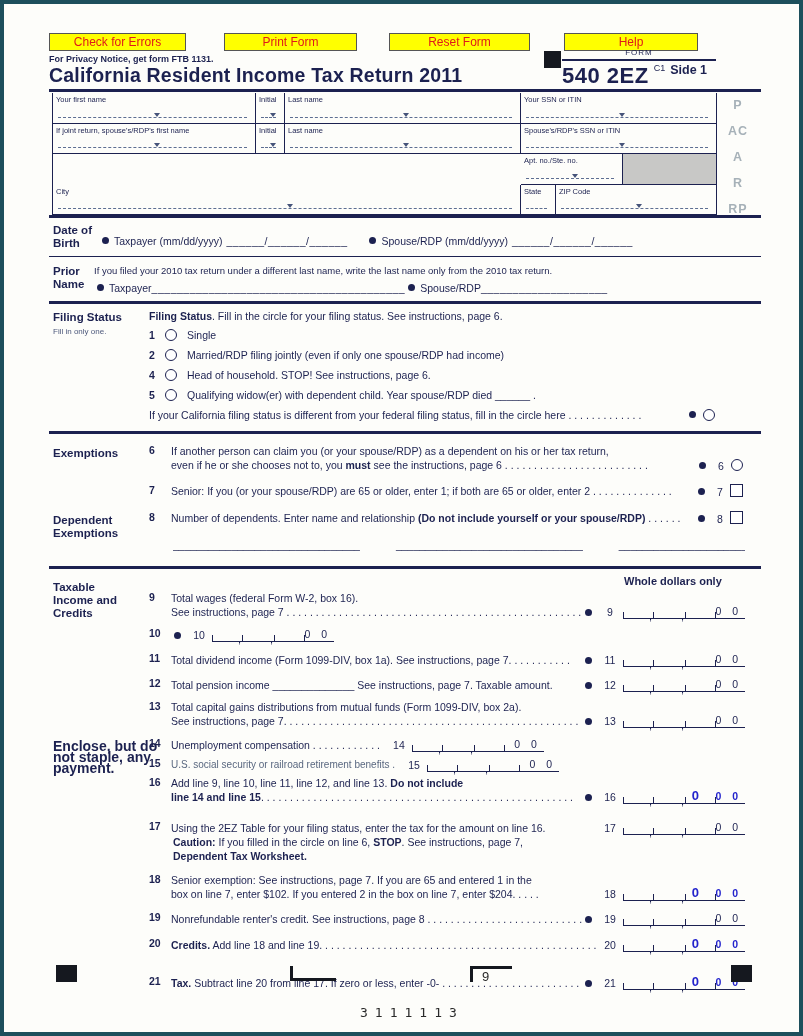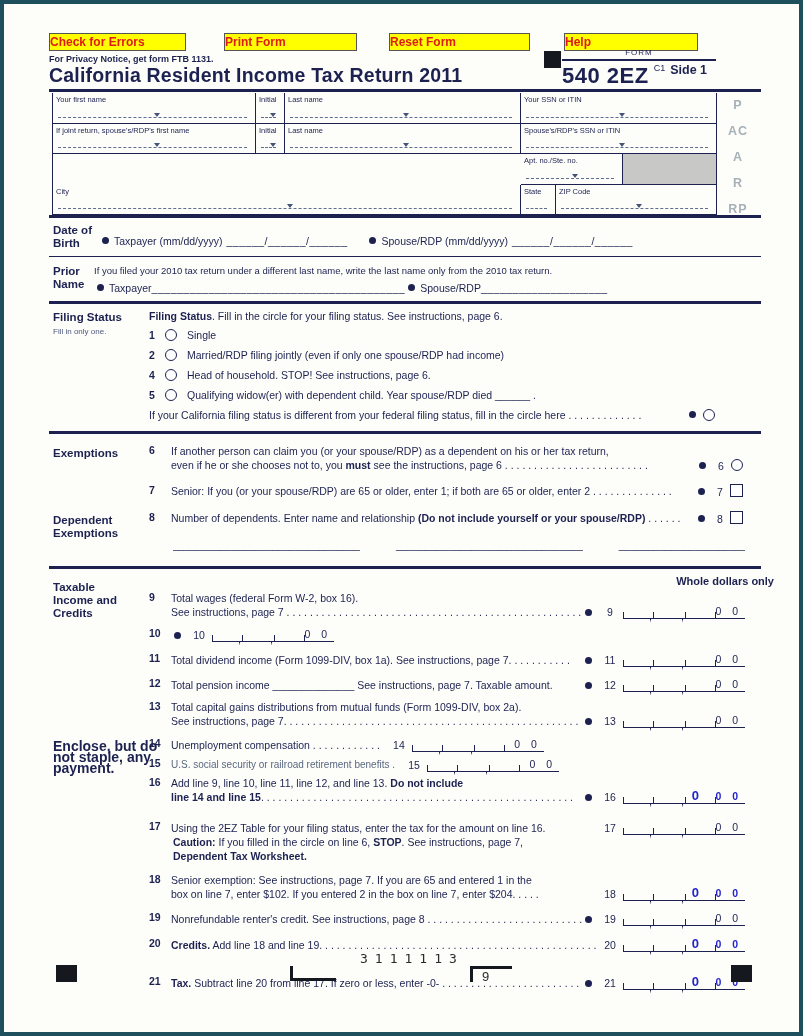--- a/index.html
+++ b/index.html
@@ -2,21 +2,21 @@
 <html><head>
 <meta charset="utf-8">
 <style>
 *{margin:0;padding:0;box-sizing:border-box}
 body{background:#e9e9e9;font-family:"Liberation Sans","DejaVu Sans",sans-serif}
 .page{position:relative;width:803px;height:1036px;margin:0 auto;background:#fdfdfa;
   border:4px solid #1d4f5c;color:#1c2150;font-size:10.5px;overflow:hidden}
 
 
 .btn{position:absolute;top:29px;height:18px;background:#ffff00;border:1px solid #555;
-  color:#df1a1a;font-weight:700;font-size:12px;line-height:16px;cursor:pointer}
+  color:#df1a1a;font-weight:400;font-size:12px;text-align:center;line-height:16px;cursor:pointer}
 .privacy{position:absolute;left:45px;top:50px;font-size:9px;font-weight:700}
 .blacksq{position:absolute;background:#15181f}
 
 
 .formbox{position:absolute;left:558px;top:44px;width:154px}
 .formword{font-size:8px;text-align:center;border-bottom:2px solid #1c2150;padding-bottom:2px;letter-spacing:1px}
 .formnum{display:flex;align-items:flex-start;gap:5px;padding-top:2px}
 .fn-big{font-size:22px;font-weight:700;letter-spacing:.5px}
 .fn-rev{font-size:9px}
 .fn-side{font-size:12.5px;font-weight:700}
@@ -72,21 +72,21 @@
 .e-rows{position:absolute;left:100px;right:16px;top:10px}
 .exrow{display:flex;align-items:flex-end}
 .lnum{flex:0 0 22px;font-weight:700;align-self:flex-start}
 .extext{flex:1;overflow:hidden;line-height:14px}
 .extext div{white-space:nowrap;overflow:hidden}
 .rnum{flex:0 0 20px;text-align:center}
 .exrow .boxmark,.exrow .circle{margin-right:2px;align-self:flex-end;margin-bottom:1px}
 .blanksrow{display:flex;gap:36px;margin:14px 0 0 24px;white-space:nowrap;overflow:hidden}
 
 
-.wdo{position:absolute;left:575px;width:150px;top:6px;text-align:right;font-weight:700;font-size:11px}
+.wdo{position:absolute;left:575px;width:150px;top:6px;text-align:left;font-weight:700;font-size:11px}
 .i-rows{position:absolute;left:100px;right:16px;top:22px}
 .irow{display:flex;align-items:flex-end}
 .itext{flex:1;overflow:hidden;line-height:14px}
 .itext div{white-space:nowrap;overflow:hidden}
 .irow .rnum{flex:0 0 26px;text-align:center;padding-bottom:1px}
 .amt{position:relative;flex:0 0 122px;height:15px;border-bottom:1.5px solid #1c2150;
   background-image:linear-gradient(#1c2150,#1c2150),linear-gradient(#1c2150,#1c2150),
     linear-gradient(#1c2150,#1c2150),linear-gradient(#1c2150,#1c2150);
   background-repeat:no-repeat;background-size:1px 6px;
   background-position:0 100%,30px 100%,62px 100%,92px 100%}
@@ -97,21 +97,21 @@
 .amt.filled .cents{color:#2323cc;font-weight:700}
 .irow.mid .itext{flex:0 1 auto;margin-right:6px}
 .amt.midw{flex:0 0 132px}
 .sp{flex:1}
 .lite{color:#5a6880;font-size:10px}
 .caution{margin:1px 0 0 24px;line-height:13px;white-space:nowrap;overflow:hidden}
 
 
 .bracket-l{position:absolute;left:286px;top:962px;width:46px;height:15px;
   border-left:3px solid #15181f;border-bottom:3px solid #15181f}
-.code{position:absolute;left:356px;top:947px;font-family:"DejaVu Sans Mono",monospace;
+.code{position:absolute;left:356px;top:1001px;font-family:"DejaVu Sans Mono",monospace;
   font-size:13px;letter-spacing:7px;color:#2a2a2a}
 .pagebr{position:absolute;left:466px;top:962px;width:42px;height:16px;border-left:3px solid #15181f;
   border-top:3px solid #15181f;padding-left:9px;font-size:13px;color:#2a2a2a;line-height:15px}
 
 b{font-weight:700}
 </style>
 </head>
 <body>
 
 <div class="page">

